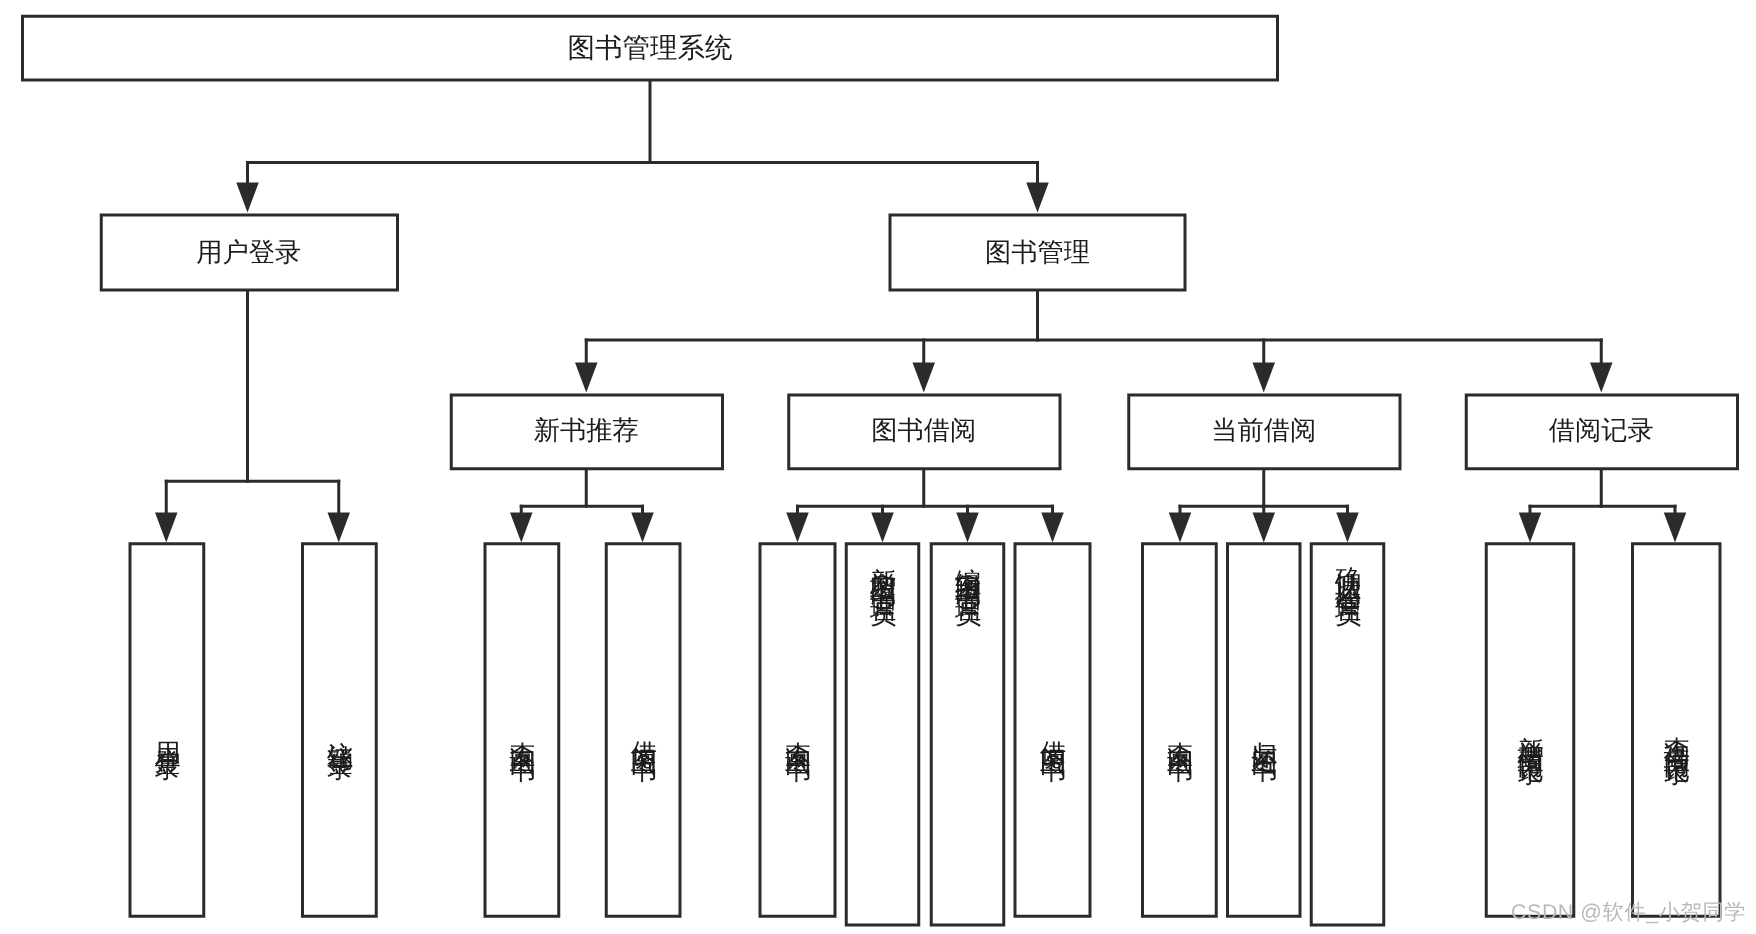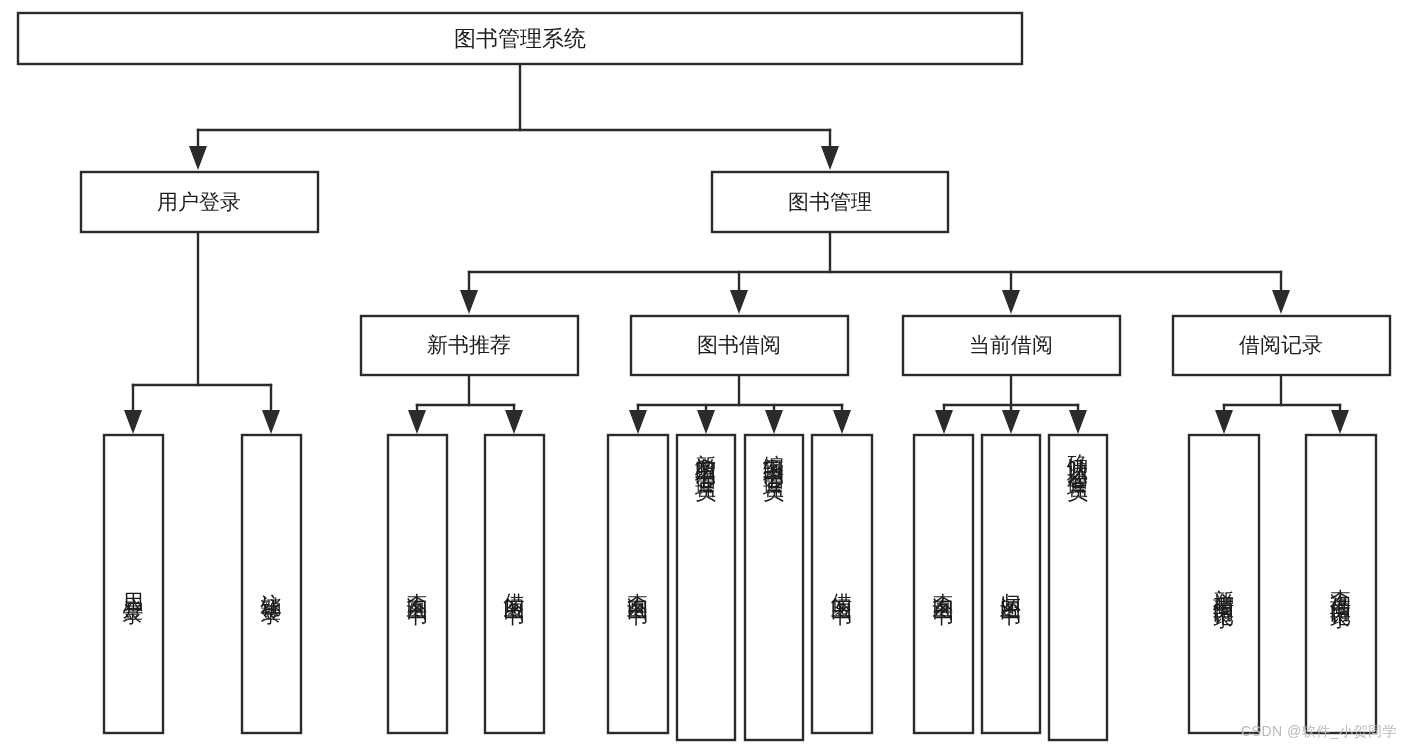--- a/index.html
+++ b/index.html
@@ -70,21 +70,21 @@
     line-height: 1;
     letter-spacing: 4px;
     color: #1c1c1c;
     white-space: nowrap;
   }
   #watermark {
     position: absolute;
     right: 8px;
     bottom: 6px;
     font-family: "Liberation Sans", "DejaVu Sans", sans-serif;
-    font-size: 14px;
+    font-size: 17px;
     color: #b9b9b9;
     letter-spacing: 0.5px;
     white-space: nowrap;
     margin-left: 46px;
   }
 </style>
 </head>
 <body>
 
 <div id="diagram-root">

